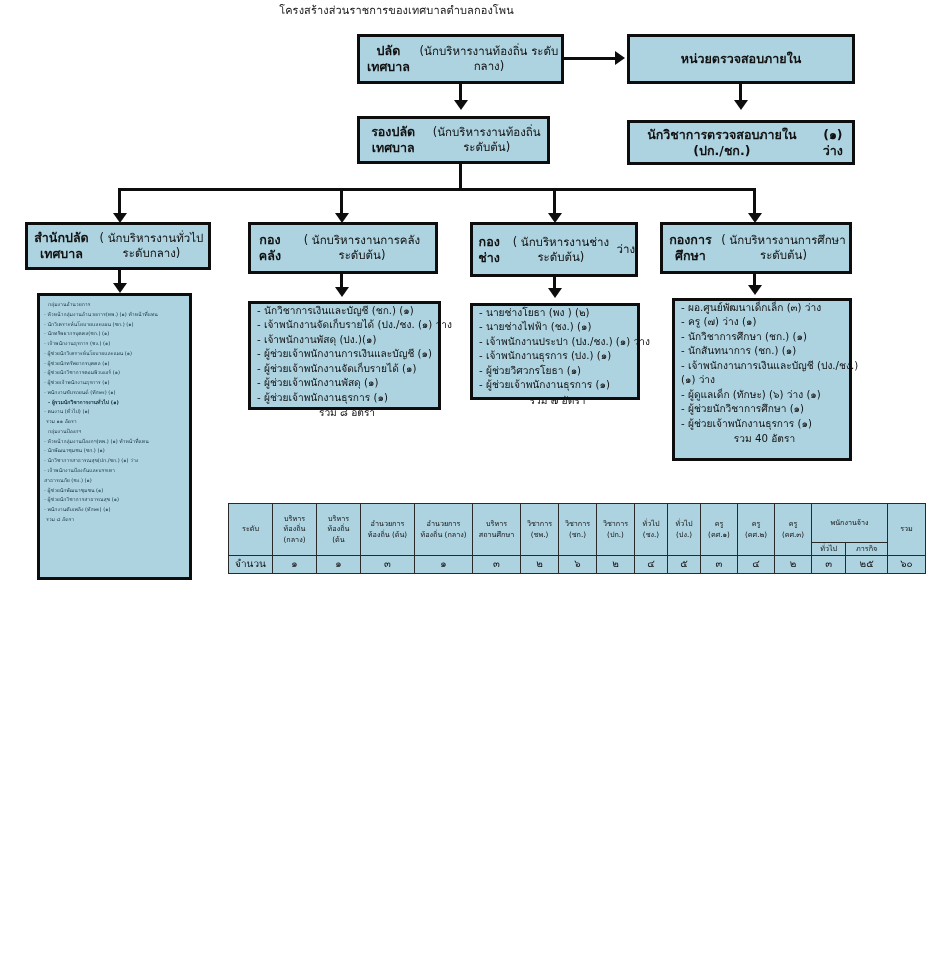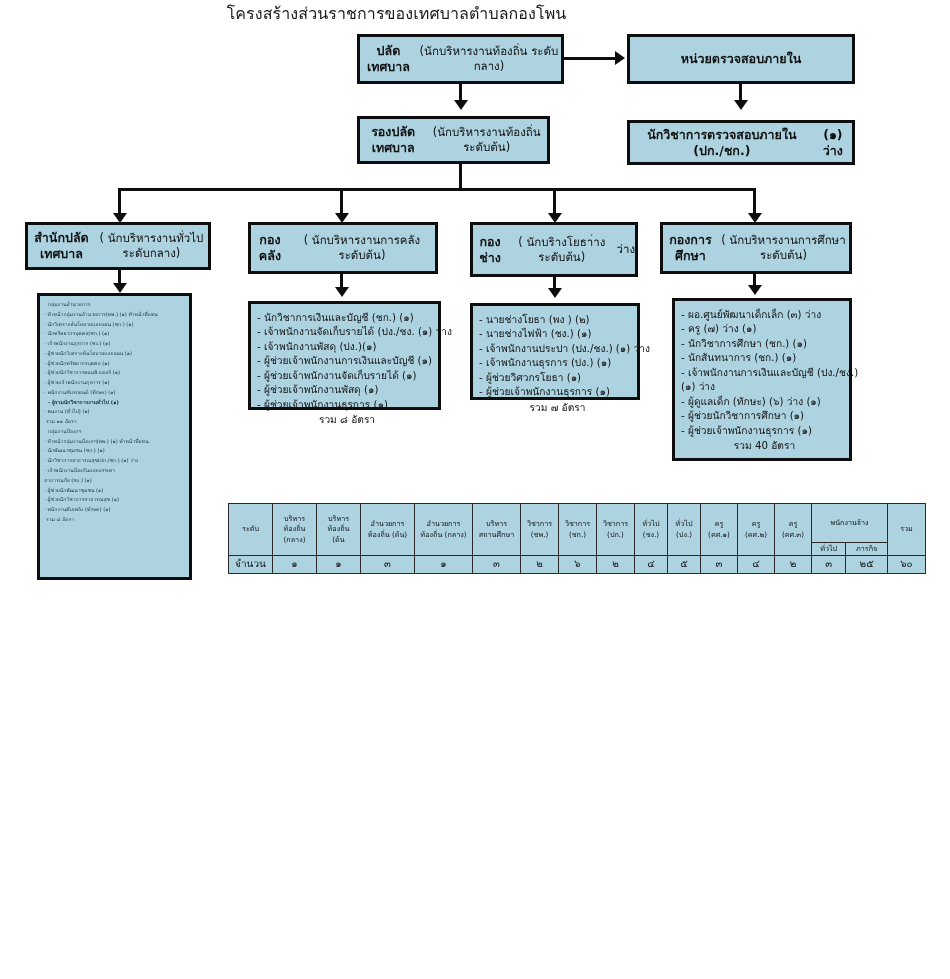--- a/index.html
+++ b/index.html
@@ -15,21 +15,21 @@
     background: #ffffff;
     overflow: hidden;
   }
 
   
   .chart-title {
     position: absolute;
     left: 0; top: 1px;
     width: 793px;
     text-align: center;
-    font-size: 16px;
+    font-size: 11px;
     color: #1a1a1a;
     letter-spacing: .1px;
   }
 
   
   .node {
     position: absolute;
     background: #aed3e0;
     border: 3px solid #0d0d0d;
     display: flex;
@@ -43,21 +43,21 @@
   .node .t1 { font-size: 12.5px; font-weight: 600; }
   .node .t2 { font-size: 11.5px; font-weight: 400; }
   .node .t3 { font-size: 11.5px; font-weight: 400; }
 
   
   .listbox {
     position: absolute;
     background: #aed3e0;
     border: 3px solid #0d0d0d;
     color: #111;
-    padding: 7px 5px 5px 6px;
+    padding: 0 5px 5px 6px;
     text-align: left;
   }
   .listbox .li {
     font-size: 10.2px;
     line-height: 1.42;
     white-space: nowrap;
   }
   .listbox .sum {
     font-size: 10.2px;
     line-height: 1.5;
@@ -179,21 +179,21 @@
     <div class="t2">( นักบริหารงานการคลัง ระดับต้น)</div>
   </div>
 
   <div class="node" id="node-office" style="left:25px; top:222px; width:186px; height:48px;">
     <div class="t1">สำนักปลัดเทศบาล</div>
     <div class="t2">( นักบริหารงานทั่วไป ระดับกลาง)</div>
   </div>
 
   <div class="node" id="node-engineering" style="left:470px; top:222px; width:168px; height:55px;justify-content:center;">
     <div class="t1">กองช่าง</div>
-    <div class="t2">( นักบริางโยธา่าง ระดับต้น)</div>
+    <div class="t2">( นักบริหารงานช่าง ระดับต้น)</div>
     <div class="t3">ว่าง</div>
   </div>
 
   <div class="node" id="node-education" style="left:660px; top:222px; width:192px; height:52px;">
     <div class="t1">กองการศึกษา</div>
     <div class="t2">( นักบริหารงานการศึกษา ระดับต้น)</div>
   </div>
 
   <div class="ln v" style="left:118px; top:270px; height:16px;"></div>
   <div class="arrow-down" style="left:113px; top:283px;"></div>

